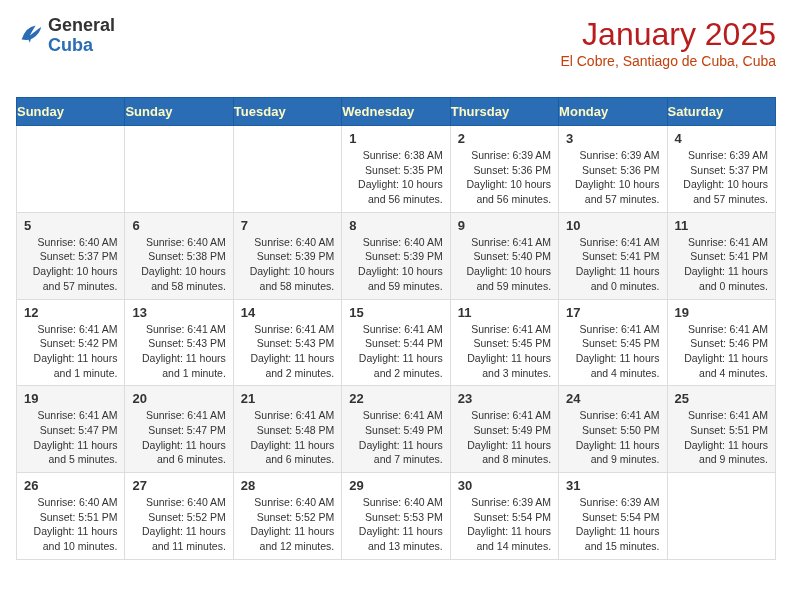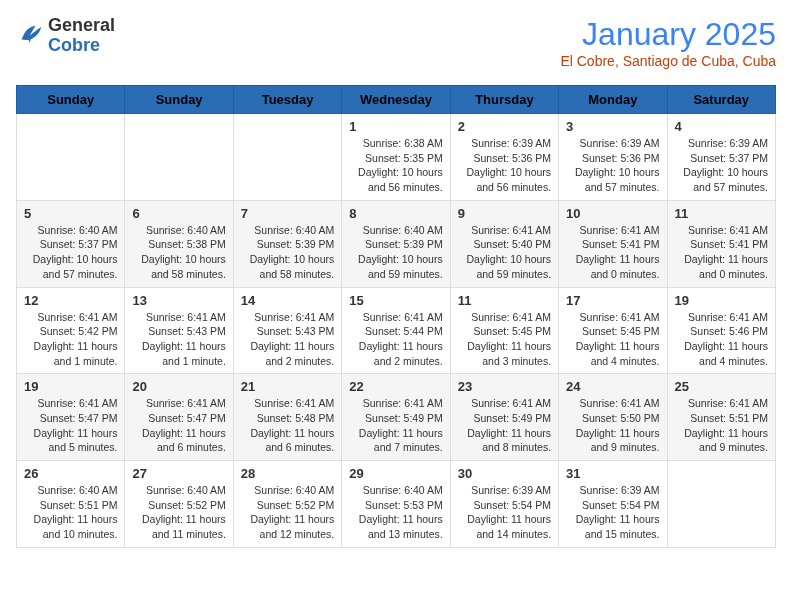--- a/index.html
+++ b/index.html
@@ -7,21 +7,21 @@
       font-family: Arial, sans-serif;
       background: #fff;
       width: 792px;
       min-height: 612px;
       padding: 16px;
     }
     .header {
       display: flex;
       justify-content: space-between;
       align-items: flex-start;
-      margin-bottom: 16px;
+      margin-bottom: 28px;
     }
     .logo {
       display: flex;
       align-items: center;
       gap: 4px;
     }
     .logo-text-general {
       font-size: 18px;
       font-weight: bold;
       color: #333;
@@ -36,36 +36,36 @@
     .logo-bird {
       width: 28px;
       height: 28px;
     }
     .title-block {
       text-align: right;
     }
     .title-month {
       font-size: 32px;
       font-weight: 300;
-      color: #3b82f6;
+      color: #b91c1c;
     }
     .title-location {
       font-size: 14px;
       color: #c2410c;
     }
     .calendar {
       width: 100%;
       border-collapse: collapse;
       border: 1px solid #ccc;
     }
     .calendar th {
       background: #2a6db5;
-      color: #000000;
-      text-align: center;
-      padding: 6px 12px;
+      color: #fef9c3;
+      text-align: left;
+      padding: 6px 0;
       font-size: 13px;
       font-weight: bold;
       border: 1px solid #1a5da5;
     }
     .calendar td {
       vertical-align: top;
       padding: 5px 7px;
       border: 1px solid #ddd;
       width: 108px;
       min-height: 80px;
@@ -102,21 +102,21 @@
 <div class="header">
   <div class="logo">
     <div>
       <svg class="logo-bird" viewBox="0 0 40 40" xmlns="http://www.w3.org/2000/svg">
         <path d="M8 28 Q14 10 28 8 Q22 18 20 22 Q30 14 36 10 Q34 20 24 26 Q18 30 8 28Z" fill="#2a6db5"></path>
         <path d="M20 22 Q22 26 20 32 Q16 28 20 22Z" fill="#2a6db5"></path>
       </svg>
     </div>
     <div>
       <div><span class="logo-text-general">General</span></div>
-      <div><span class="logo-text-blue">Cobre</span></div>
+      <div><span class="logo-text-blue">Cuba</span></div>
     </div>
   </div>
   <div class="title-block">
     <div class="title-month">January 2025</div>
     <div class="title-location">El Cobre, Santiago de Cuba, Cuba</div>
   </div>
 </div>
 
 <table class="calendar">
   <thead>

